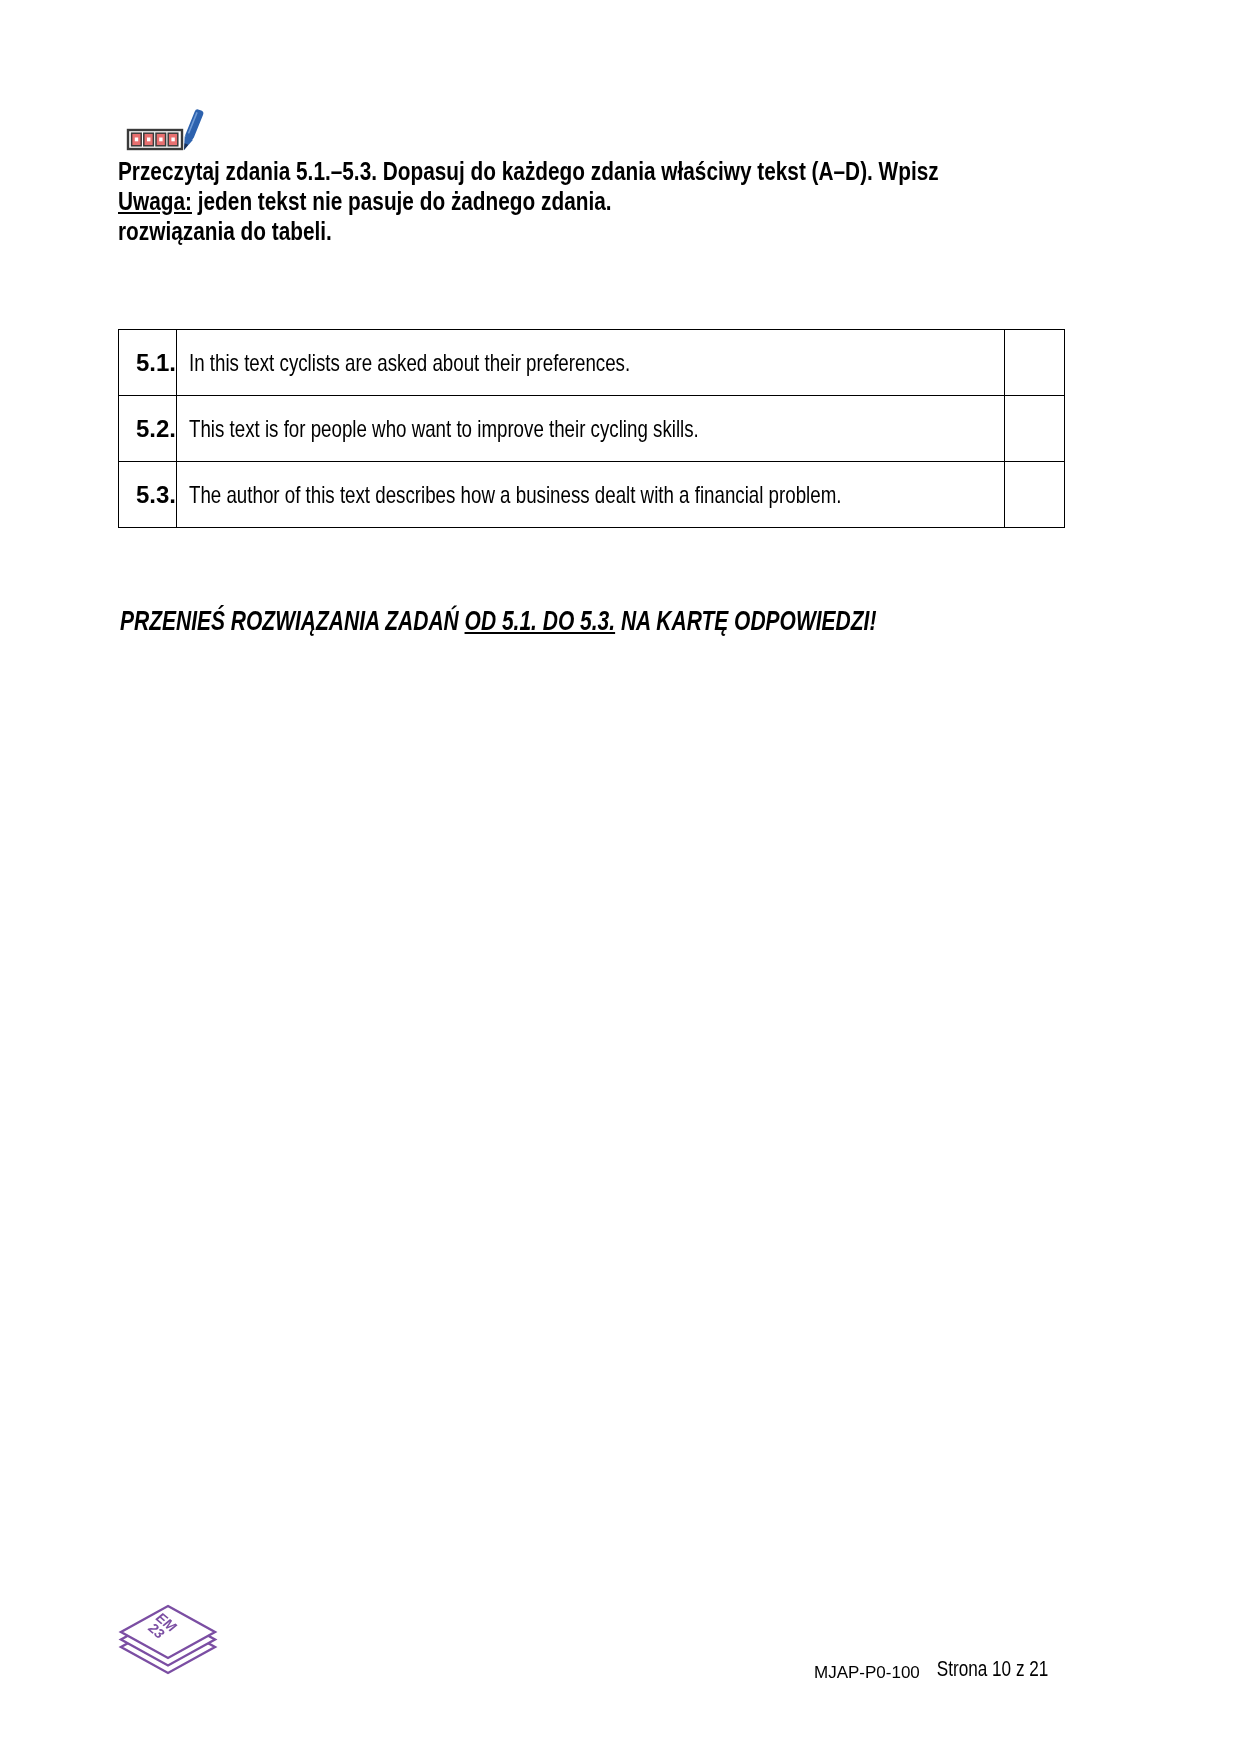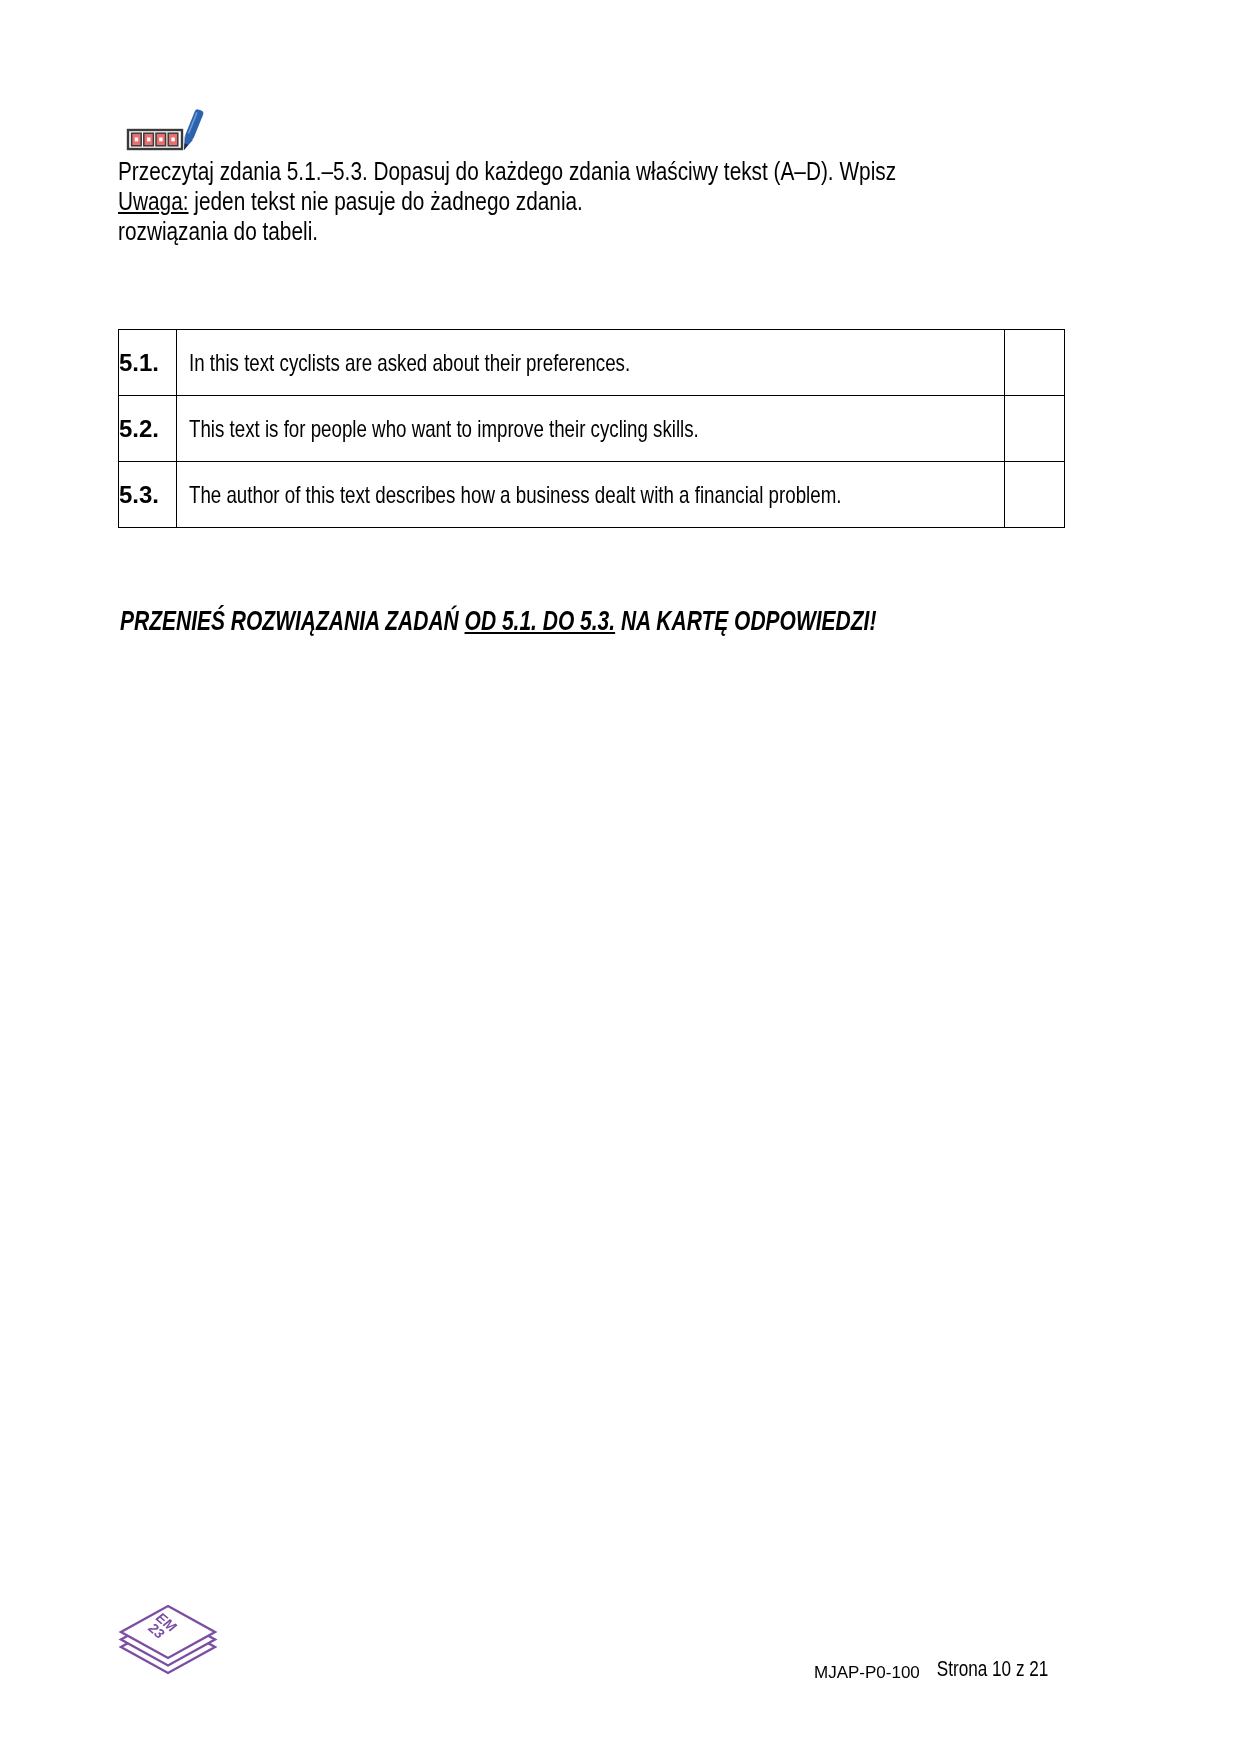--- a/index.html
+++ b/index.html
@@ -19,33 +19,33 @@
   .cx78 { transform:scaleX(.78); }
   .cx75 { transform:scaleX(.75); }
   .cxc  { display:inline-block; white-space:nowrap; transform:scaleX(.78); transform-origin:50% 50%; }
 
   
   .task-icon { position:absolute; left:126px; top:100px; width:90px; height:54px; }
 
   
   .instructions {
     position:absolute; left:118px; top:156px;
-    font-size:26px; font-weight:normal; line-height:30px;
+    font-size:26px; font-weight:bold; line-height:30px;
     white-space:nowrap;
   }
   .note-label { text-decoration:underline; }
 
   
   .match-table {
     position:absolute; left:118px; top:329px;
     width:946px;
     border-collapse:collapse; table-layout:fixed;
   }
   .match-table td { border:1.8px solid #000; height:66px; vertical-align:middle; }
-  td.num  { width:58px; text-align:left; font-weight:bold; font-size:24px; }
+  td.num  { width:58px; text-align:right; font-weight:bold; font-size:24px; }
   td.stmt { width:828px; padding-left:12px; font-size:24px; }
   td.ans  { width:60px; }
 
   
   .transfer {
     position:absolute; left:120px; top:604px;
     font-size:28px; font-weight:bold; font-style:italic;
     line-height:34px; white-space:nowrap;
   }
   .transfer .u { text-decoration:underline; }

